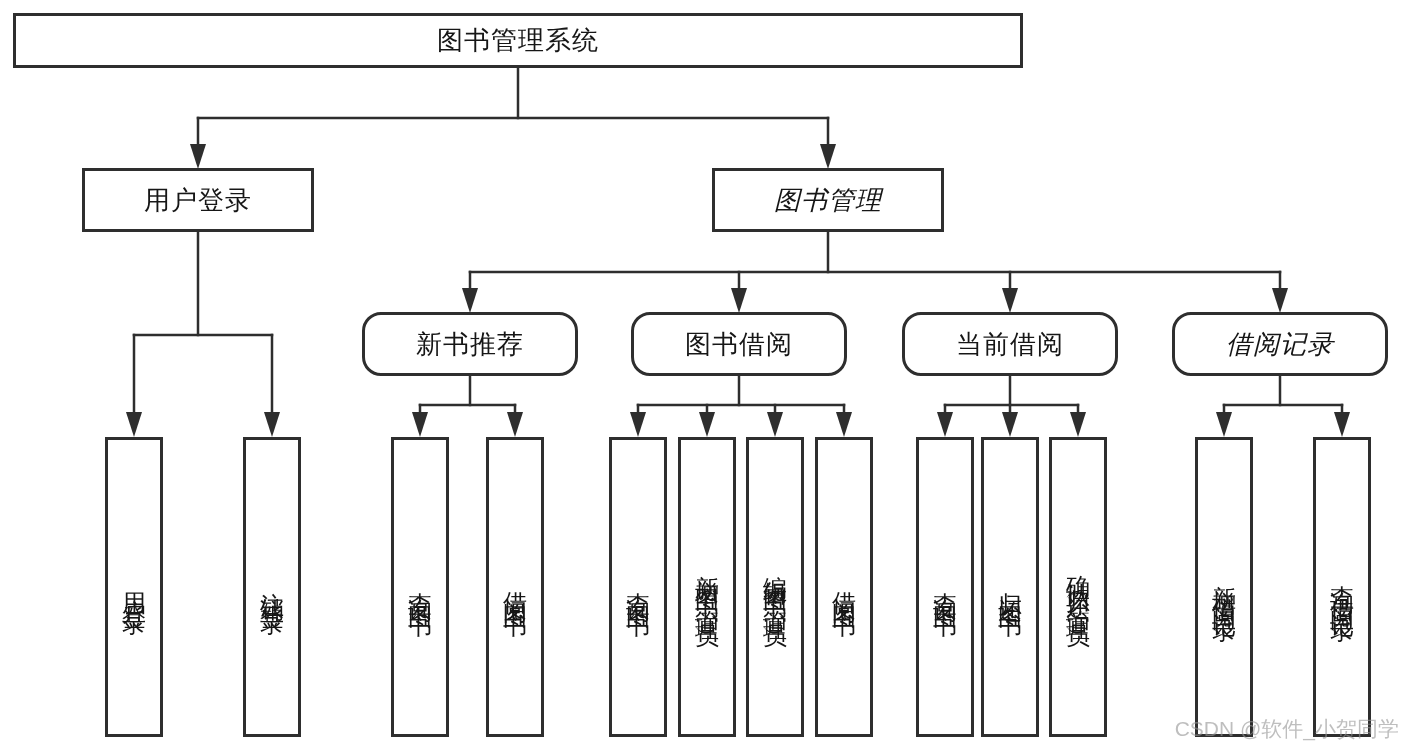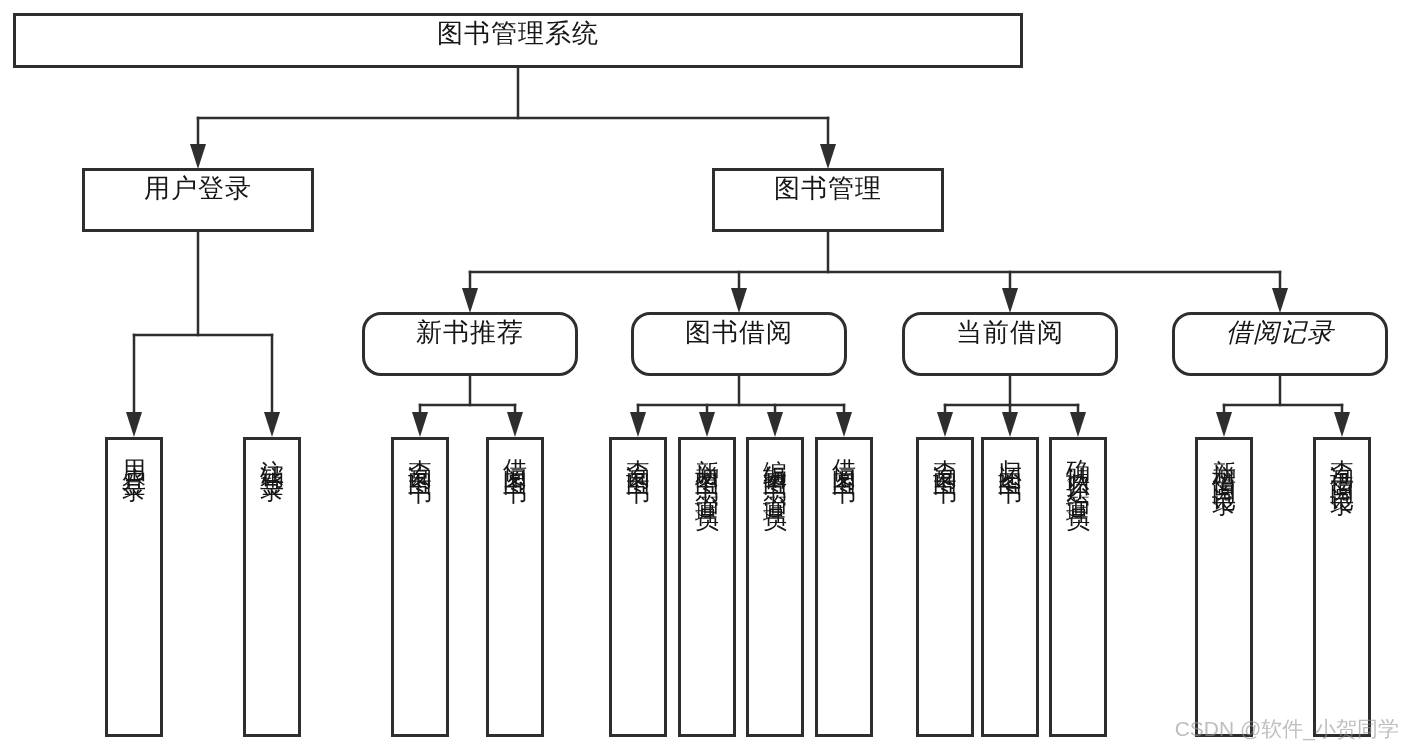--- a/index.html
+++ b/index.html
@@ -3,21 +3,21 @@
 <meta charset="utf-8">
 <style>
   html,body{margin:0;padding:0;background:#fff;}
   .canvas{
     position:relative;width:1405px;height:747px;background:#ffffff;
     font-family:"Liberation Sans",sans-serif;overflow:hidden;
   }
   svg.connectors{position:absolute;left:0;top:0;z-index:1;pointer-events:none;}
   .node{
     position:absolute;box-sizing:border-box;background:#ffffff;
-    border:3px solid #2e2e2e;display:flex;align-items:flex-start;justify-content:center;
+    border:3px solid #2e2e2e;display:flex;align-items:center;justify-content:center;
     z-index:2;
   }
   .label{color:#161616;}
   .hnode .label{font-size:26px;white-space:nowrap;letter-spacing:1px;}
   .leaf{width:58px;top:437px;height:300px;}
   .leaf .label{
     writing-mode:vertical-rl;text-orientation:mixed;
     font-size:24px;line-height:1;letter-spacing:7px;white-space:nowrap;
   }
   .l2{top:168px;width:232px;height:64px;}
@@ -108,21 +108,21 @@
     </g>
   </svg>
 
   <div class="node hnode" style="left:13px;top:13px;width:1010px;height:55px;">
     <span class="label">图书管理系统</span>
   </div>
 
   <div class="node hnode l2" style="left:82px;">
     <span class="label">用户登录</span>
   </div>
-  <div class="node hnode l2" style="left:712px;">
+  <div class="node hnode l2" style="left:712px;font-style:italic;">
     <span class="label">图书管理</span>
   </div>
 
   <div class="node hnode l3" style="left:362px;">
     <span class="label">新书推荐</span>
   </div>
   <div class="node hnode l3" style="left:902px;">
     <span class="label">当前借阅</span>
   </div>
   <div class="node hnode l3" style="left:631px;">

